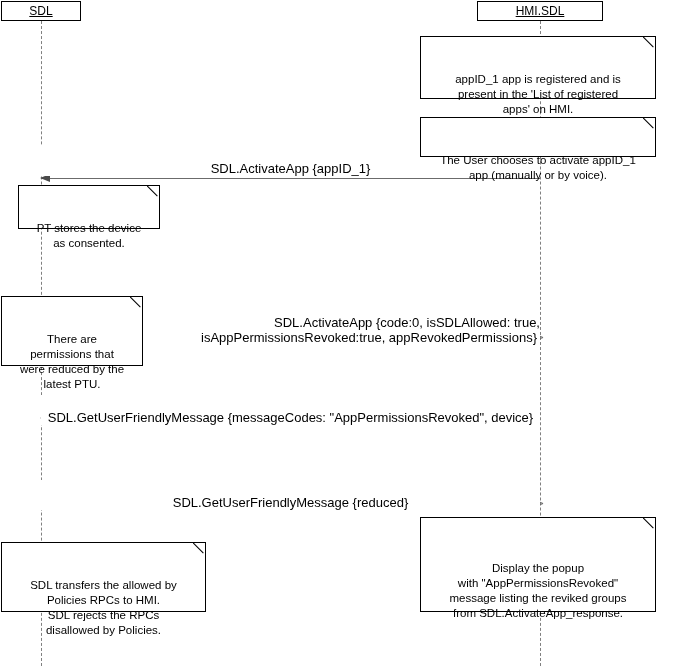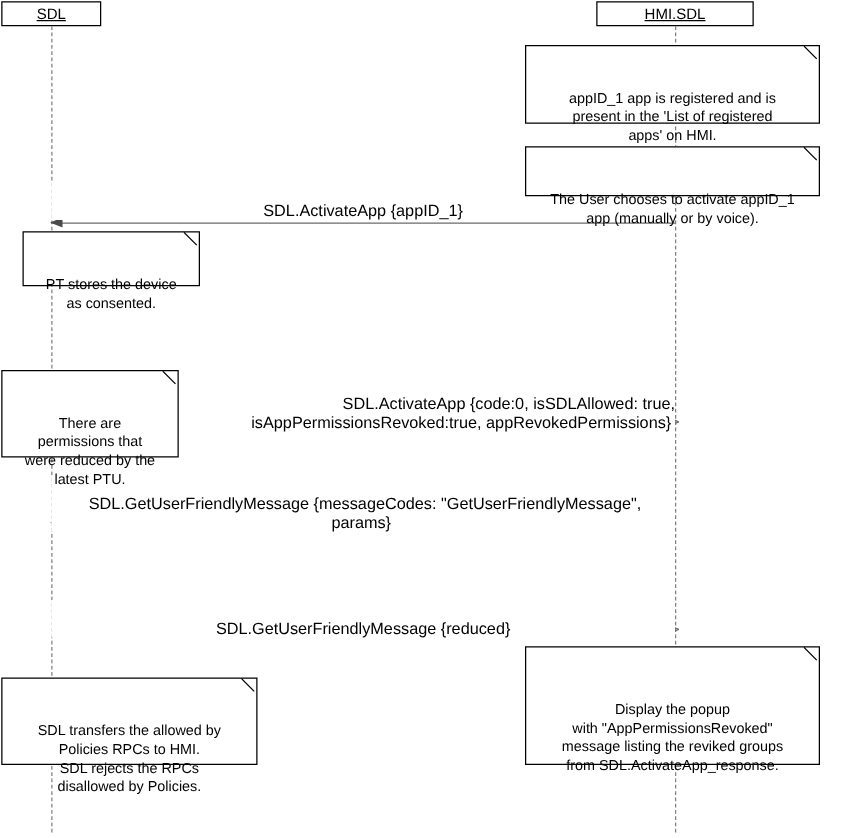--- a/index.html
+++ b/index.html
@@ -221,21 +221,21 @@
     <div class="label two-line" style="bottom:-8px; line-height:15px;">
       <span class="seg">SDL.ActivateApp {code:0, isSDLAllowed: true,
 isAppPermissionsRevoked:true, appRevokedPermissions}</span>
     </div>
   </div>
 
   <div class="msg" style="left:41px; top:418px; width:499px;">
     <div class="line"></div>
     <div class="arrow-solid-left"></div>
     <div class="label above" style="bottom:-7px;">
-      <span class="seg">SDL.GetUserFriendlyMessage {messageCodes: "GetUserFriendlyMessage", params}</span>
+      <span class="seg">SDL.GetUserFriendlyMessage {messageCodes: "AppPermissionsRevoked", device}</span>
     </div>
   </div>
 
   <div class="msg dashed" style="left:41px; top:503px; width:499px;">
     <div class="line"></div>
     <div class="arrow-open-right"></div>
     <div class="label above" style="bottom:-7px;">
       <span class="seg">SDL.GetUserFriendlyMessage {reduced}</span>
     </div>
   </div>

